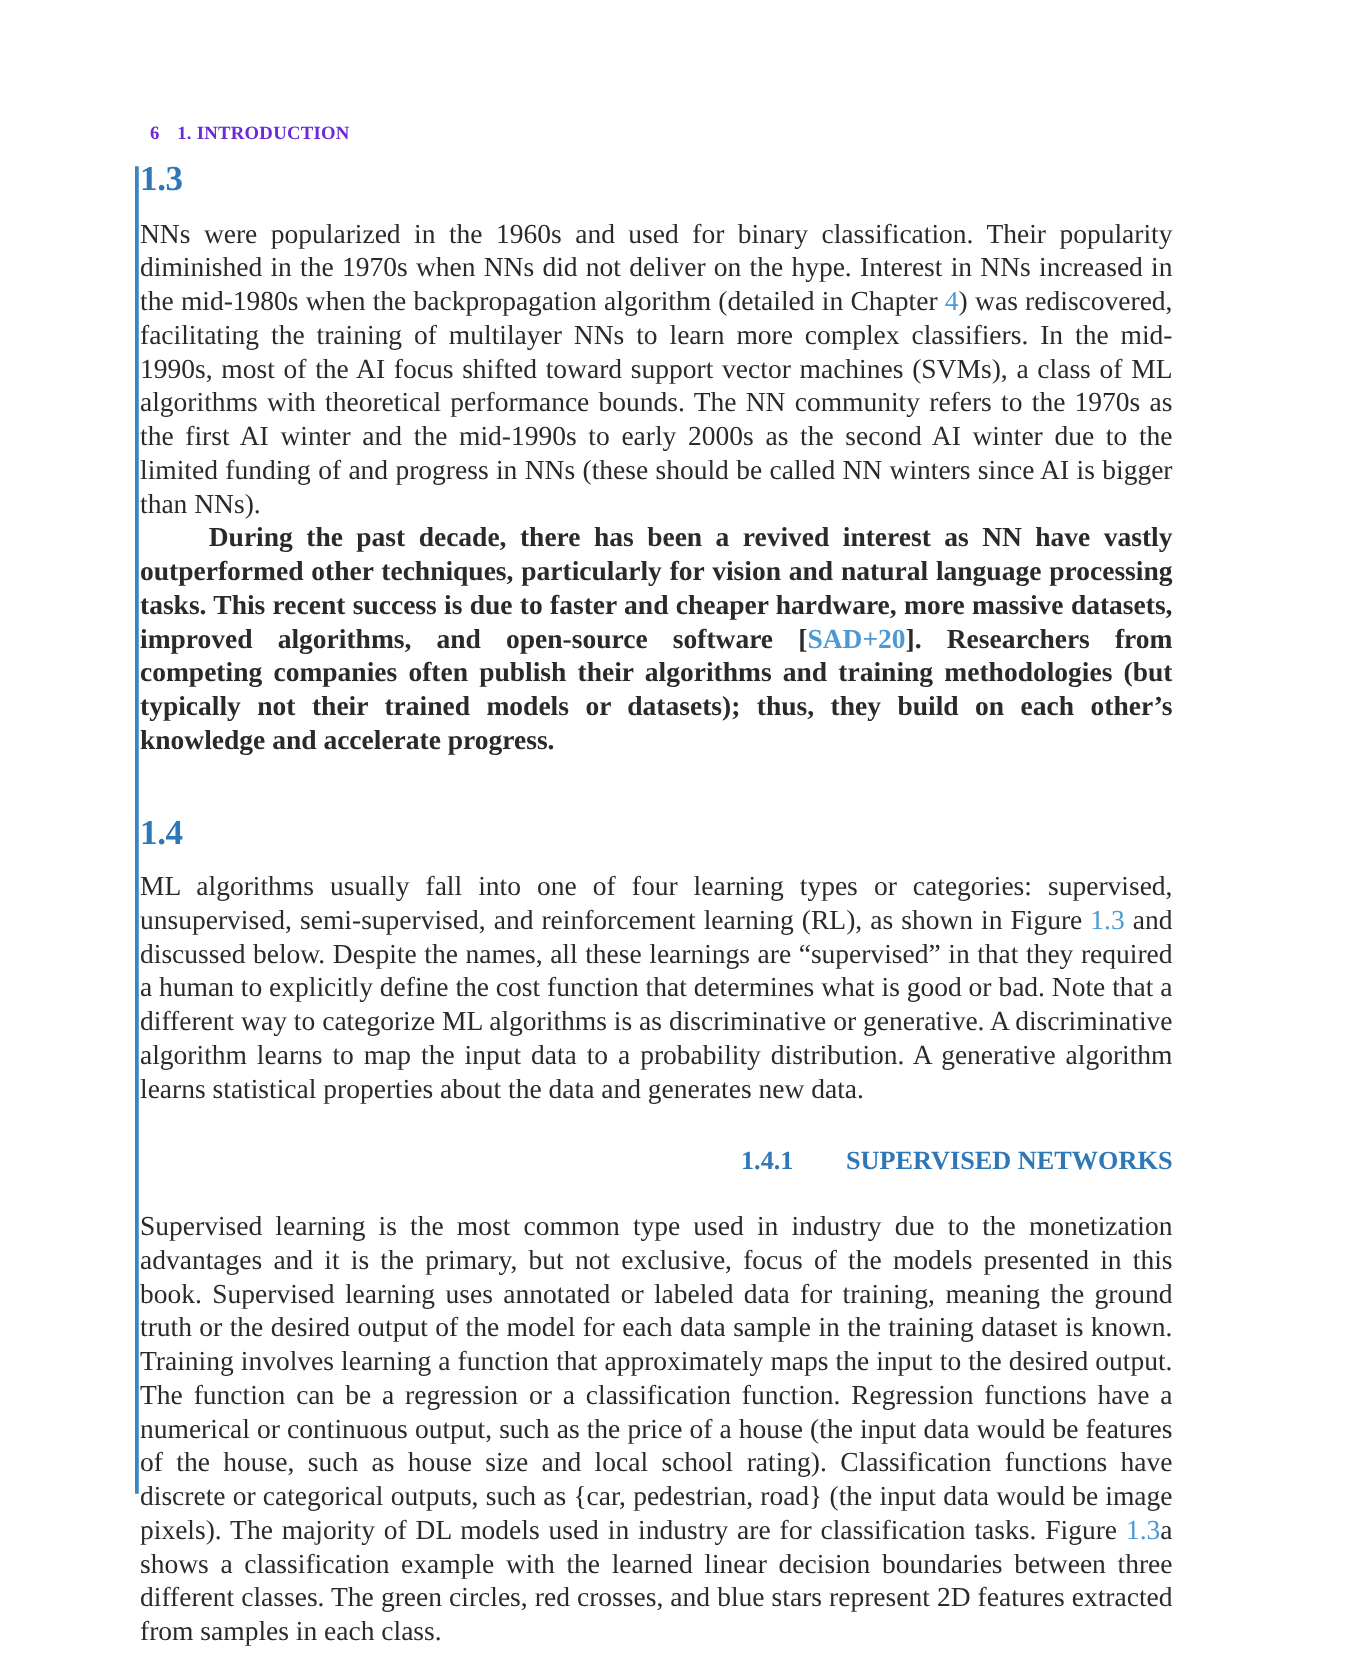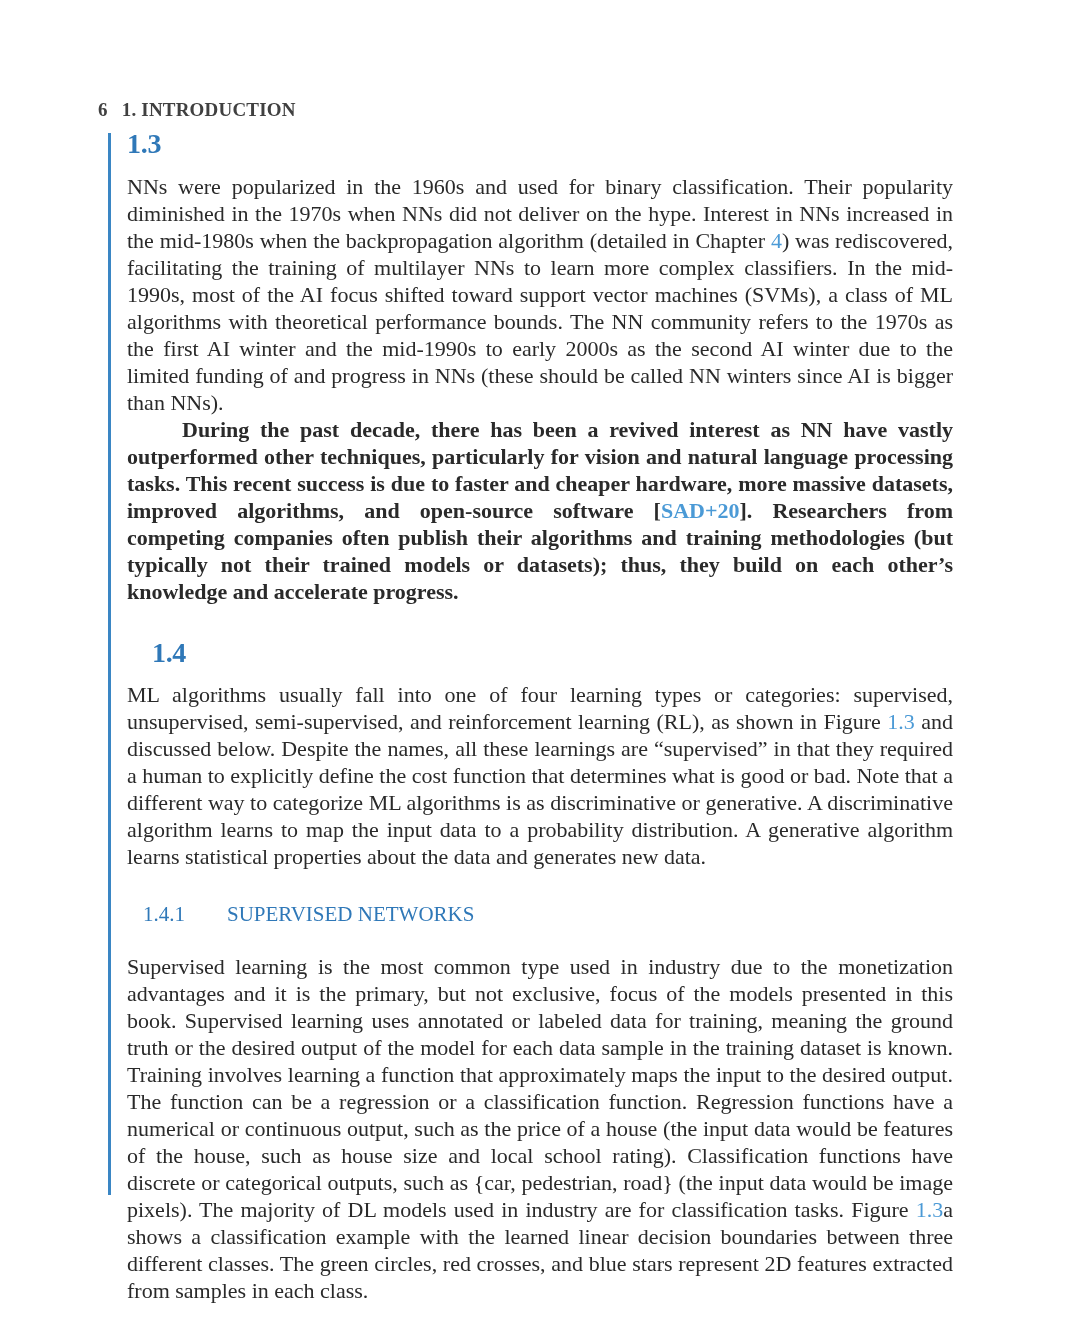--- a/index.html
+++ b/index.html
@@ -10,44 +10,44 @@
     body {
       width: 1080px;
       height: 1331px;
       position: relative;
       overflow: hidden;
       font-family: "Liberation Serif", "DejaVu Serif", serif;
       color: #2a2a2a;
     }
     .running-head {
       position: absolute;
-      left: 98px;
+      left: 120px;
       top: 99px;
-      font-size: 19px;
+      font-size: 15px;
       font-weight: bold;
-      color: #404040;
+      color: #6d28d9;
       letter-spacing: 0.2px;
     }
     .running-head .pg {
       margin-right: 14px;
     }
     .running-head .chap {
       font-variant: small-caps;
     }
     .side-bar {
       position: absolute;
       left: 108px;
       top: 133px;
       width: 3px;
       height: 1062px;
       background: #3a86c4;
     }
     .content {
       position: absolute;
-      left: 127px;
+      left: 112px;
       top: 126px;
       width: 826px;
     }
     .sec-heading {
       display: flex;
       align-items: baseline;
       color: #2f78b8;
       font-weight: bold;
       font-size: 28px;
       margin: 0;
@@ -55,24 +55,25 @@
       letter-spacing: -0.3px;
     }
     .sec-heading .num {
       width: 84px;
       flex: none;
     }
     .subsec-heading {
       display: flex;
       align-items: baseline;
       color: #2f78b8;
-      font-weight: normal;
+      font-weight: bold;
       font-size: 21px;
-      margin: 16px;
+      margin: 0;
       line-height: 28px;
+      justify-content: flex-end;
     }
     .subsec-heading .num {
       width: 84px;
       flex: none;
     }
     p.body {
       margin: 0;
       font-size: 22px;
       line-height: 27px;
       text-align: justify;
@@ -80,21 +81,21 @@
     }
     p.indent {
       text-indent: 55px;
       font-weight: bold;
     }
     .ref {
       color: #4b9ad6;
     }
     #sec13-heading { margin-top: 0; }
     #sec13-p1 { margin-top: 11px; }
-    #sec14-heading { margin-top: 30px; text-align: center; }
+    #sec14-heading { margin-top: 44px; }
     #sec14-p1 { margin-top: 10px; }
     #sec141-heading { margin-top: 30px; }
     #sec141-p1 { margin-top: 25px; }
   </style>
 </head>
 <body>
 
 <div class="running-head">
   <span class="pg">6</span><span class="chap">1. INTRODUCTION</span>
 </div>

